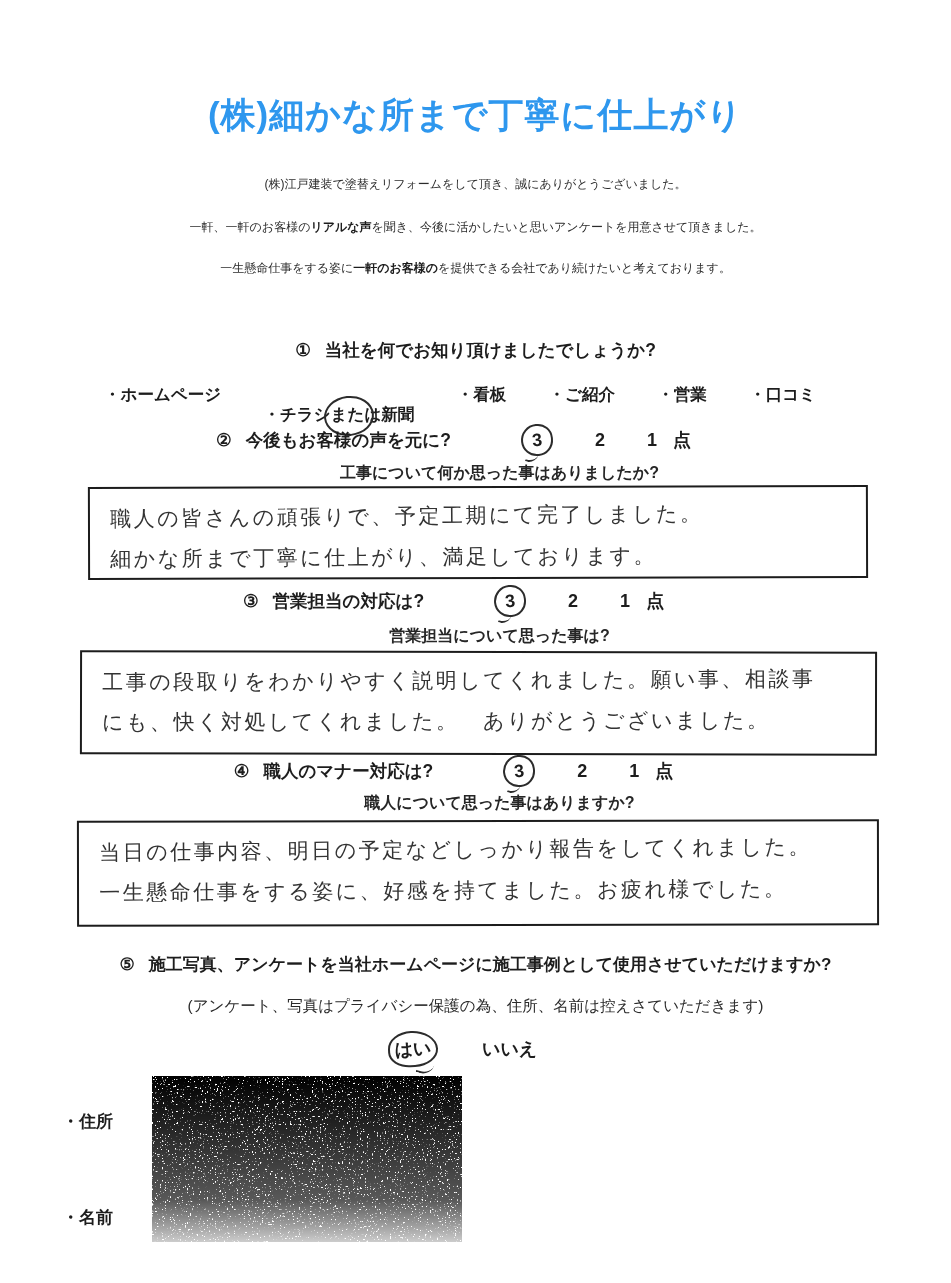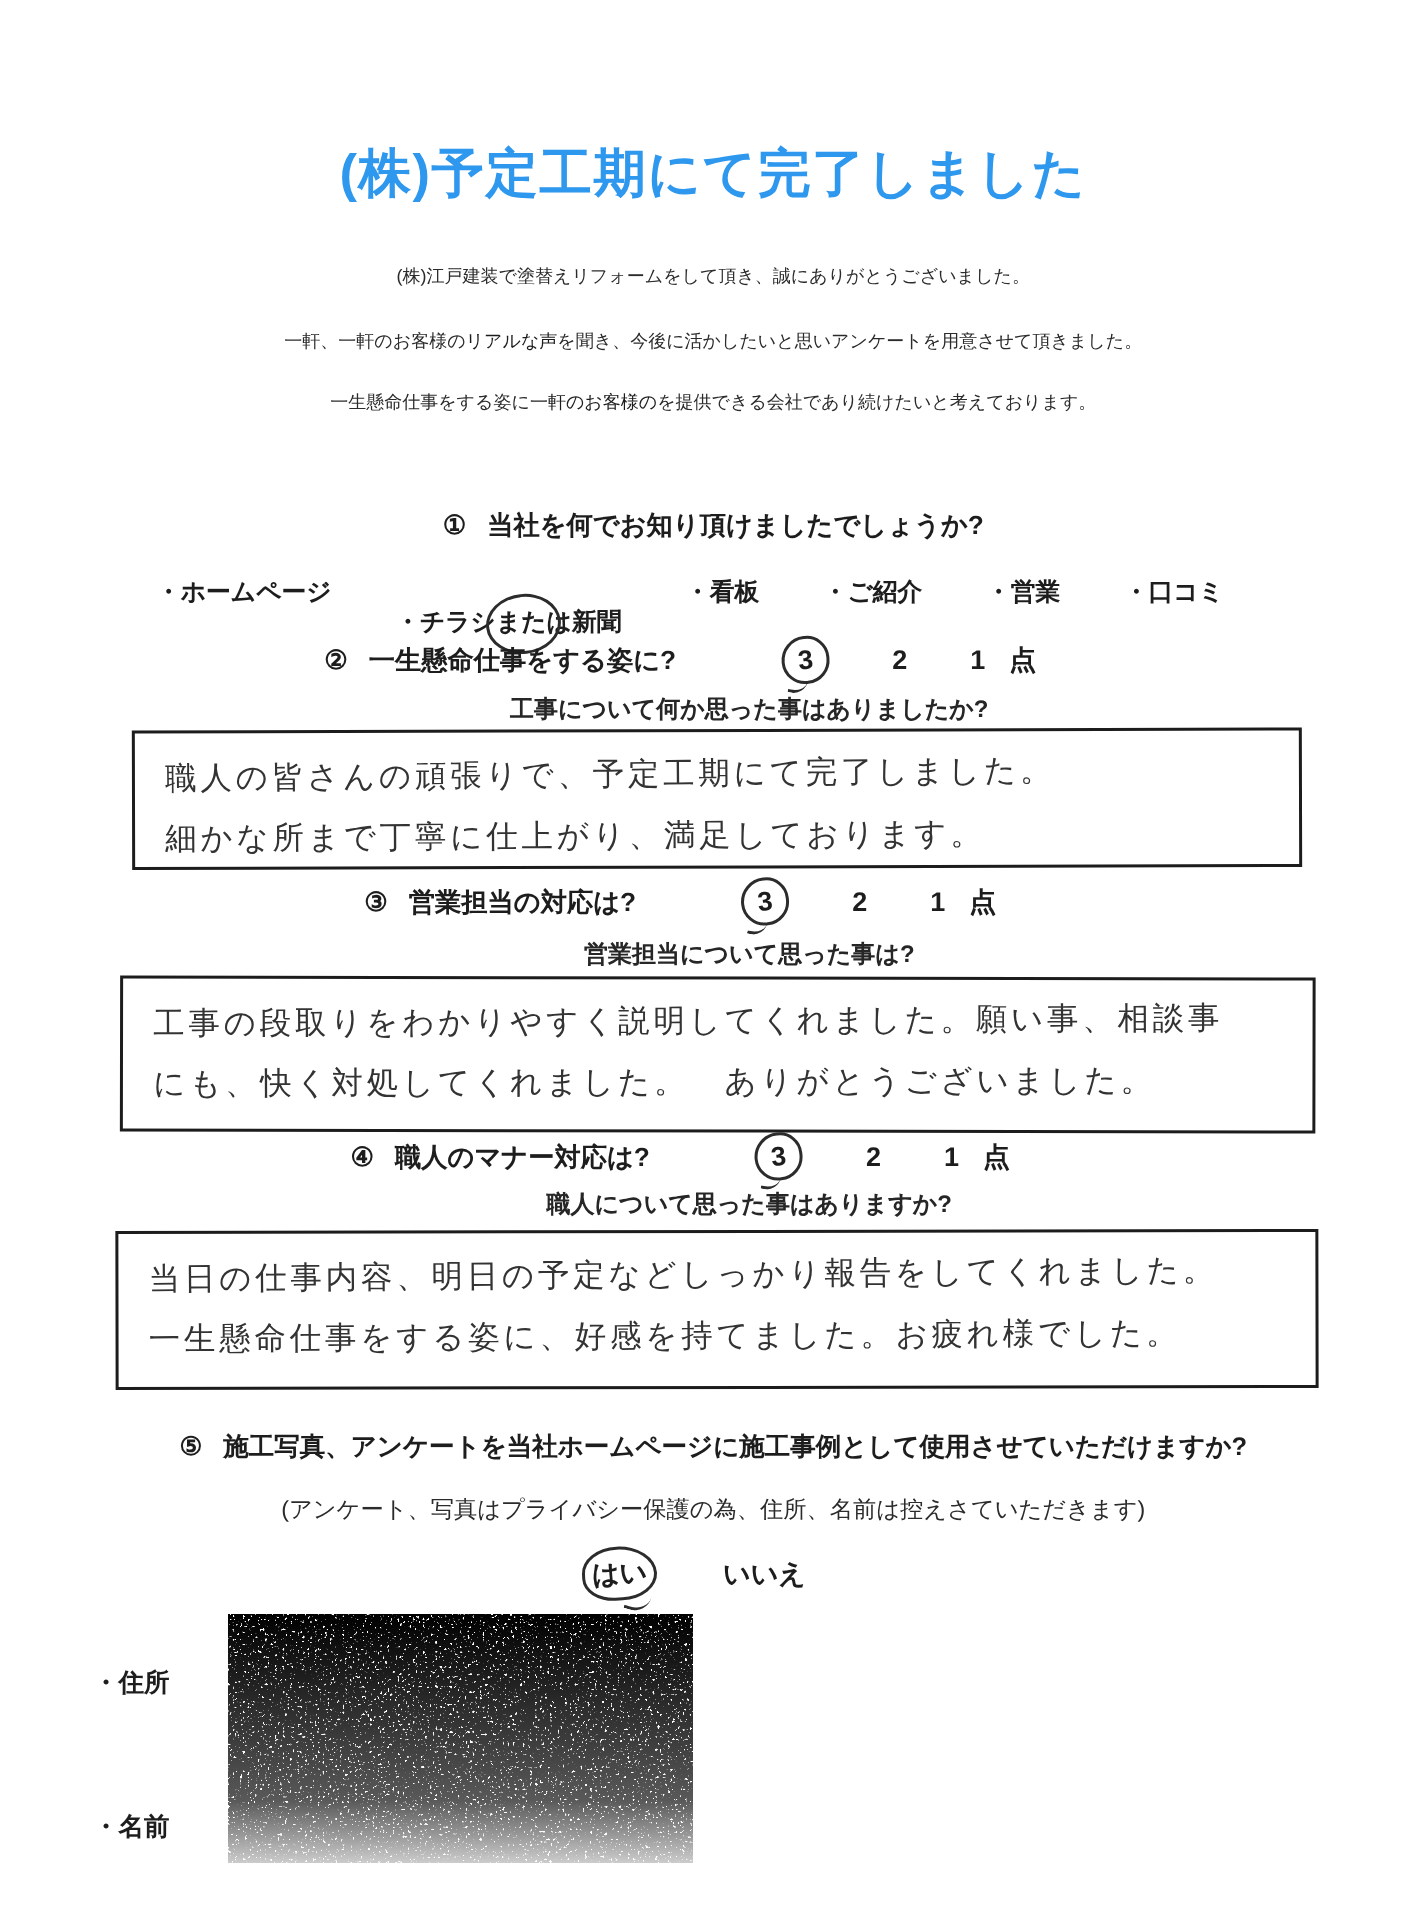--- a/index.html
+++ b/index.html
@@ -6,21 +6,21 @@
   .page{
     position:relative;width:951px;height:1283px;background:#ffffff;
     font-family:"Liberation Sans",sans-serif;color:#222;overflow:hidden;
   }
   .abs{position:absolute;}
   .center{left:0;width:100%;text-align:center;}
   .page-title{
     top:92px;font-size:35px;font-weight:bold;color:#2e97ee;letter-spacing:1px;
   }
   .intro{font-size:12px;color:#2b2b2b;white-space:nowrap;}
-  .intro b{font-weight:normal;color:#1c1c1c;}
+  .intro b{font-weight:bold;color:#1c1c1c;}
   .q-line{font-size:17.5px;font-weight:bold;color:#1d1d1d;}
   .qnum{margin-right:14px;font-weight:bold;}
   .options-row{
     top:384px;left:104px;width:712px;display:flex;justify-content:space-between;
     font-size:16.5px;font-weight:bold;color:#1d1d1d;white-space:nowrap;
   }
   .rating-row{
     left:0;width:100%;display:flex;justify-content:center;align-items:center;
     font-size:17.5px;font-weight:bold;color:#1d1d1d;transform:translateX(-22px);
   }
@@ -67,42 +67,42 @@
     border-bottom:2px solid #2c2c2c;border-radius:0 0 14px 0;transform:rotate(20deg);
   }
   .footer-label{font-size:17px;font-weight:bold;color:#1d1d1d;}
   .noise-wrap{top:1076px;left:152px;}
 </style>
 </head>
 <body>
 
 <div class="page">
 
-  <div class="abs center page-title">(株)予定工期にて完了しました</div>
+  <div class="abs center page-title">(株)細かな所まで丁寧に仕上がり</div>
 
   <div class="abs center intro" style="top:176px;">(株)江戸建装で塗替えリフォームをして頂き、誠にありがとうございました。</div>
 
   <div class="abs center intro" style="top:219px;"><span>一軒、一軒のお客様の</span><b>リアルな声</b><span>を聞き、今後に活かしたいと思いアンケートを用意させて頂きました。</span></div>
 
   <div class="abs center intro" style="top:260px;"><span>一生懸命仕事をする姿に</span><b>一軒のお客様の</b><span>を提供できる会社であり続けたいと考えております。</span></div>
 
   <div class="abs center q-line" style="top:338px;"><span class="qnum">①</span><span>当社を何でお知り頂けましたでしょうか?</span></div>
 
   <div class="abs options-row">
     <span>・ホームページ</span>
     <span><span>・チラシ</span><span class="opt-circle">また</span><span>は新聞</span></span>
     <span>・看板</span>
     <span>・ご紹介</span>
     <span>・営業</span>
     <span>・口コミ</span>
   </div>
 
   <div class="abs rating-row" style="top:424px;">
     <span class="qnum">②</span>
-    <span class="q-text">一生懸命仕事をする姿に?</span>
+    <span class="q-text">今後もお客様の声を元に?</span>
     <span class="rate circled">3</span>
     <span class="rate gap42">2</span>
     <span class="rate gap42">1</span>
     <span class="rate gap16">点</span>
   </div>
 
   <div class="abs center prompt" style="top:463px;">工事について何か思った事はありましたか?</div>
 
   <div class="answer-box" style="top:486px;left:88px;width:780px;height:93px;transform:rotate(-0.15deg);">
     <div class="hand">職人の皆さんの頑張りで、予定工期にて完了しました。</div>

